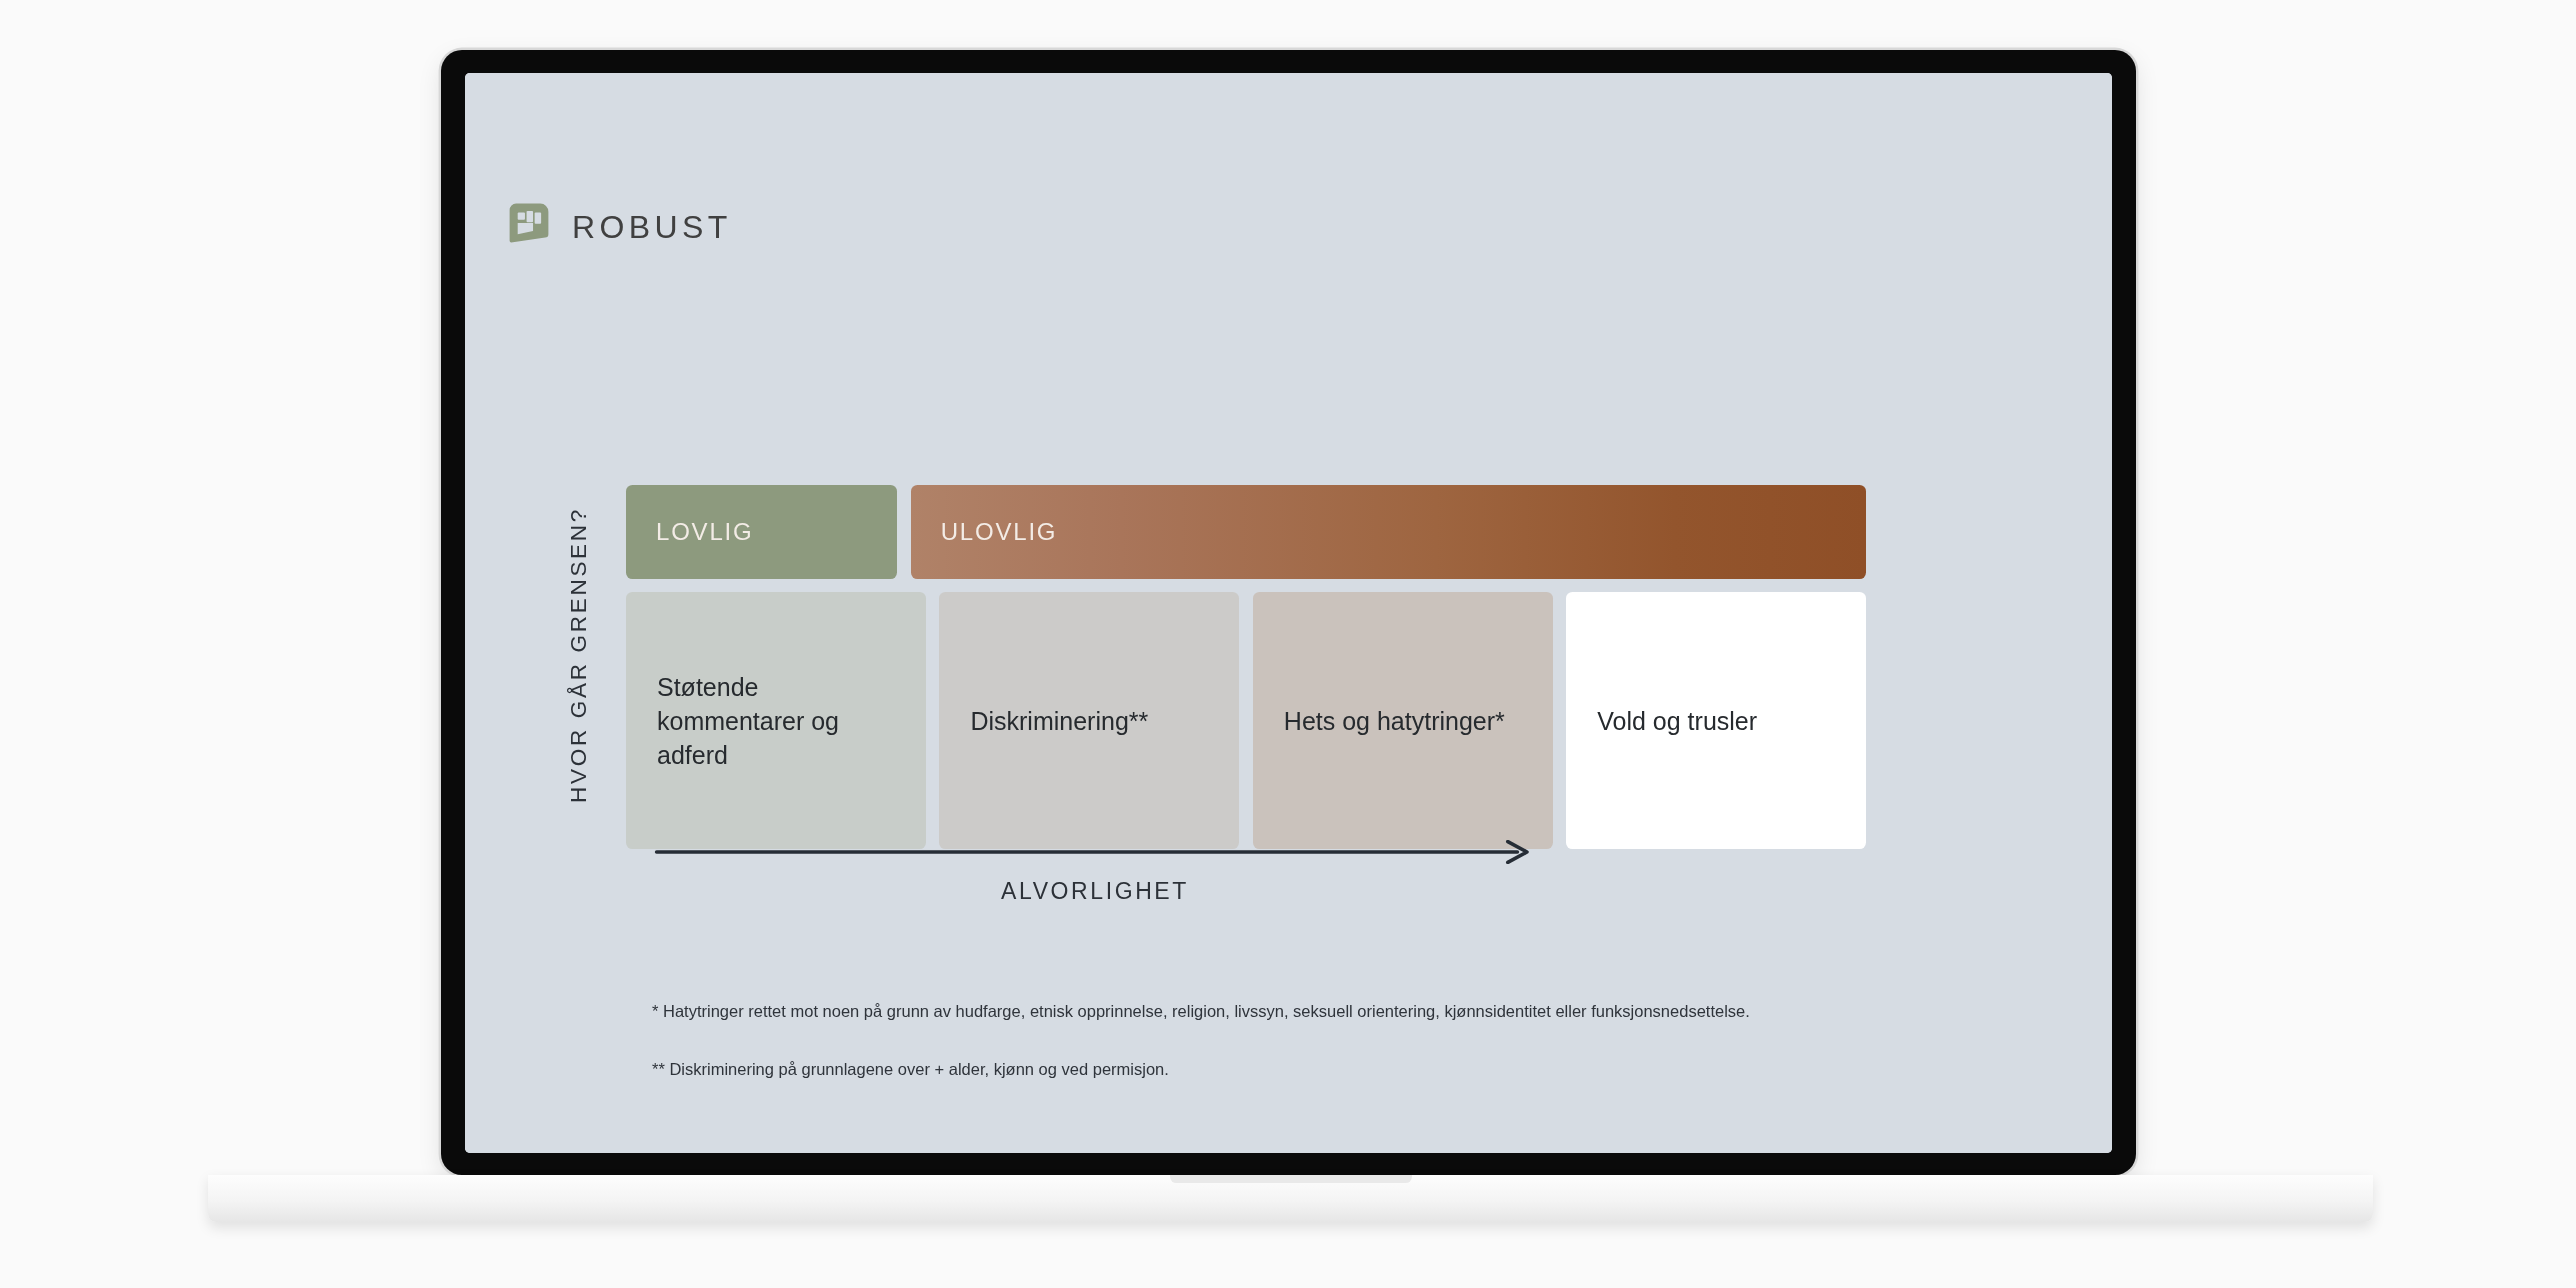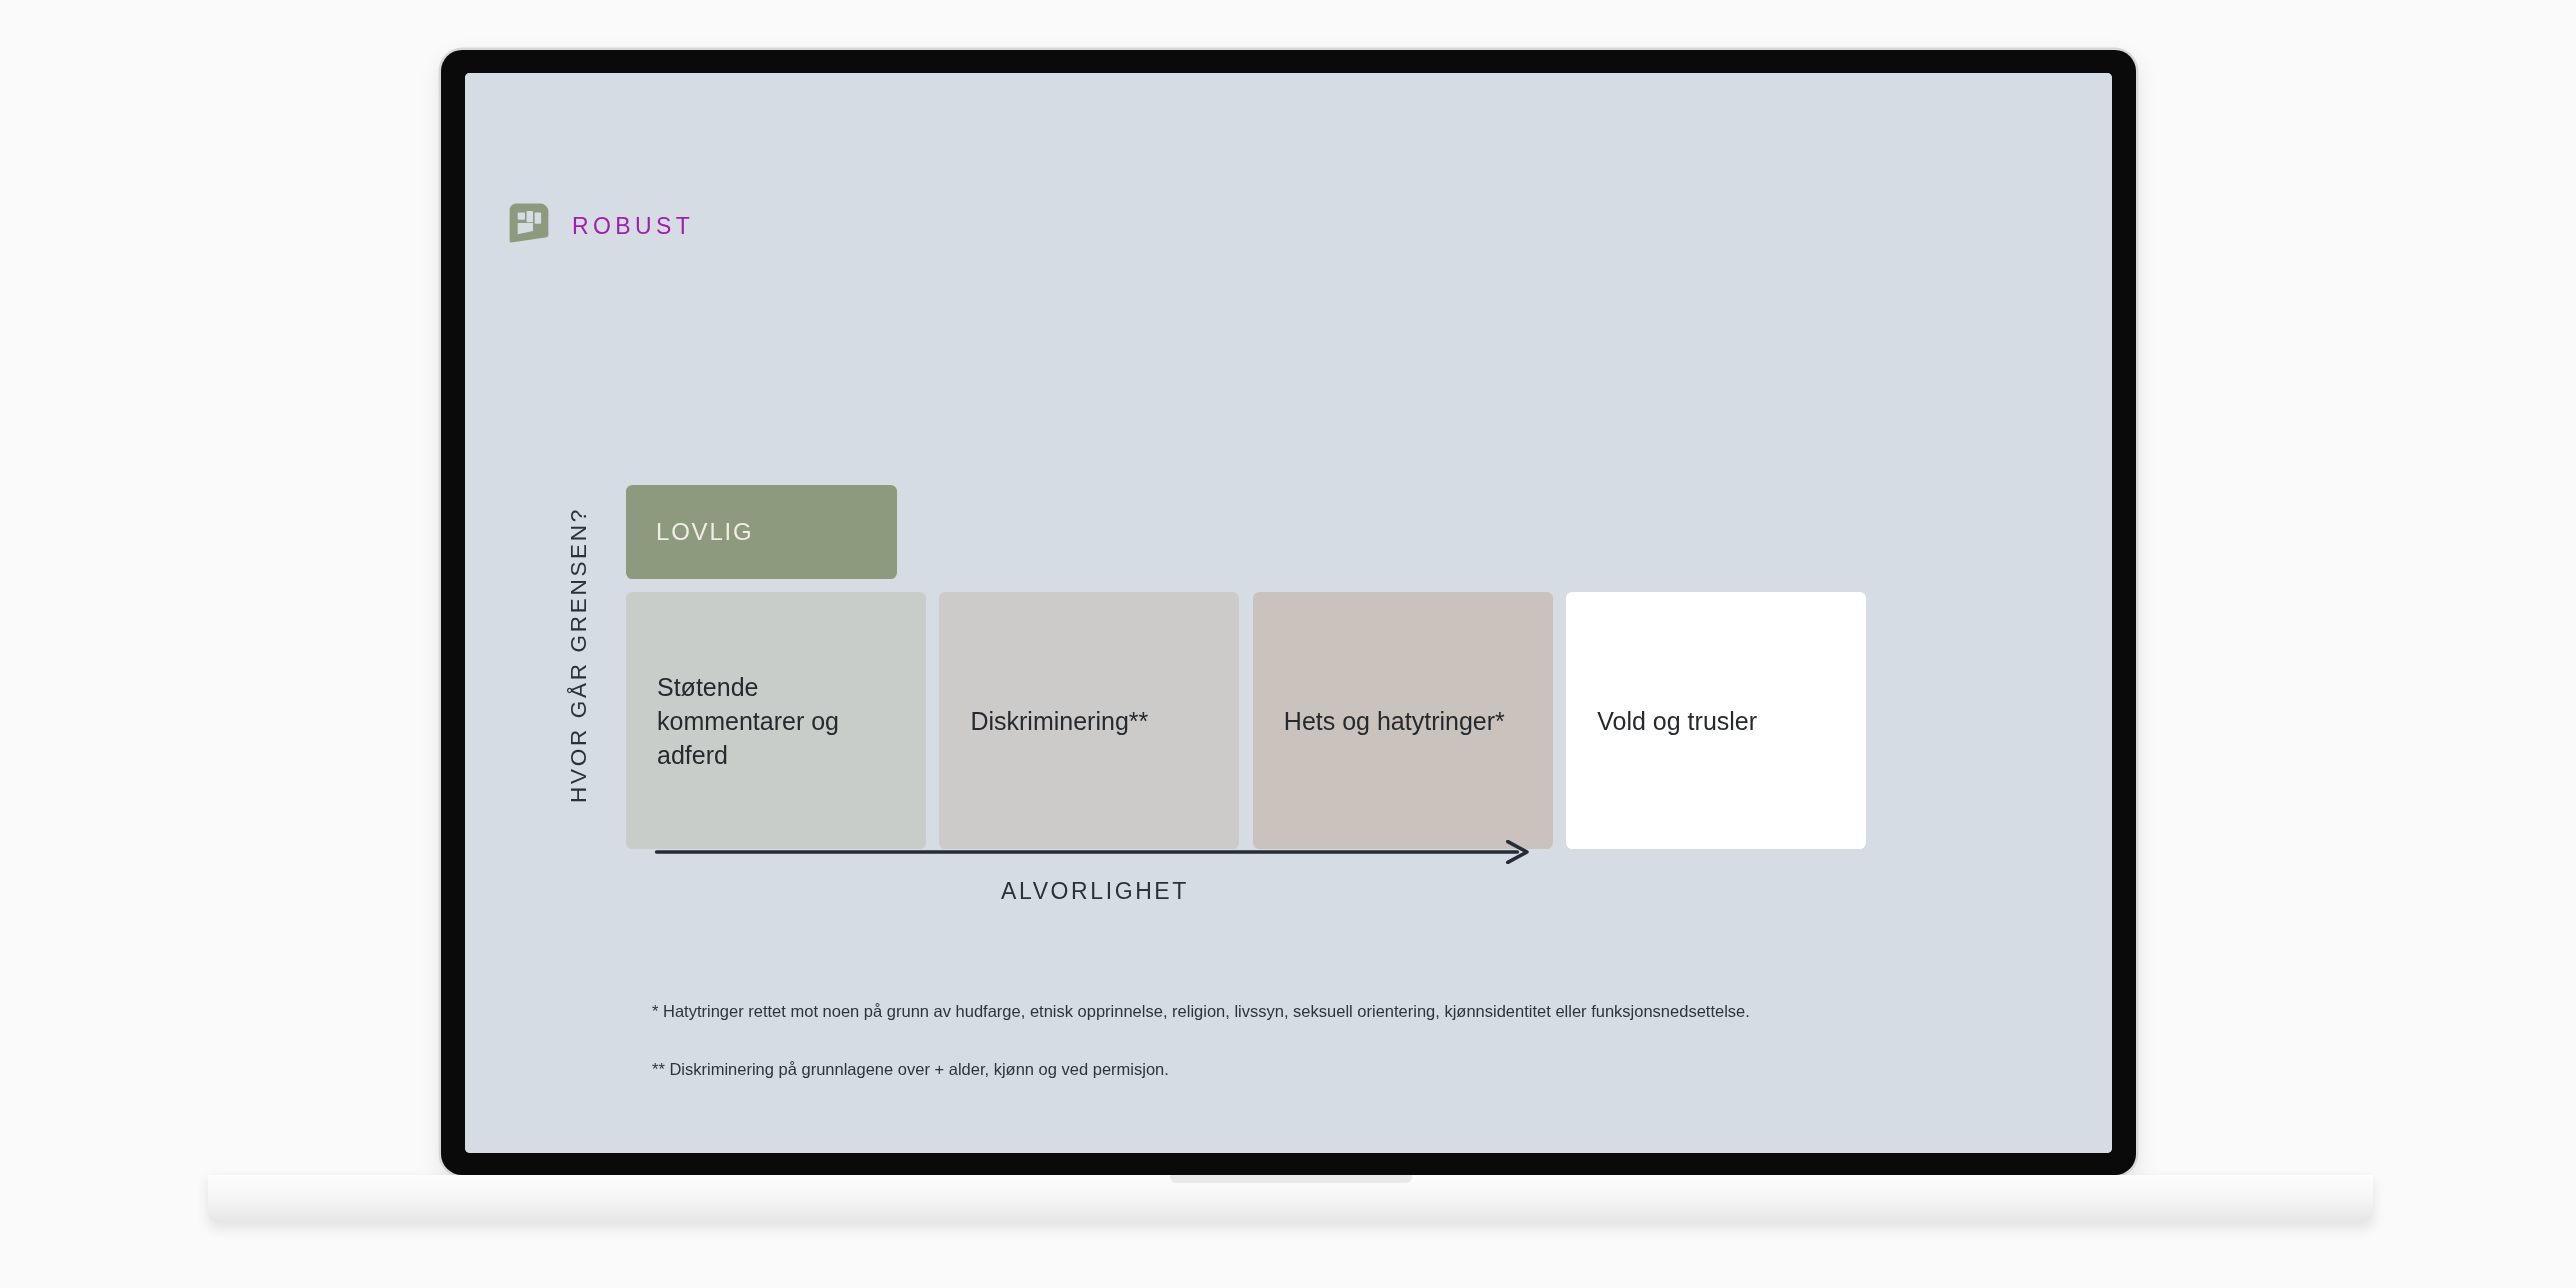--- a/index.html
+++ b/index.html
@@ -82,23 +82,23 @@
     display: flex;
     align-items: center;
     gap: 22px;
   }
   .brand-mark {
     width: 42px;
     height: 42px;
     flex: 0 0 42px;
   }
   .brand-word {
-    font-size: 23px;
+    font-size: 32px;
     letter-spacing: 4.4px;
-    color: #a21caf;
+    color: #404040;
     font-weight: 400;
     line-height: 1;
     margin-top: 8px;
   }
 
   
   .axis-vertical {
     position: absolute;
     left: 95px;
     top: 413px;
@@ -223,20 +223,23 @@
         <div class="axis-vertical">
           <span>HVOR GÅR GRENSEN?</span>
         </div>
 
         <div class="diagram">
 
           <div class="band-row">
             <div class="band band-lovlig" style="background:#8d9a7e;">
               <span class="band-label">LOVLIG</span>
             </div>
+            <div class="band band-ulovlig" style="background:linear-gradient(90deg,#b08268 0%,#a9755a 22%,#9e6540 55%,#93552d 80%,#8f4f27 100%);">
+              <span class="band-label">ULOVLIG</span>
+            </div>
           </div>
 
           <div class="card-row">
             <div class="card" style="background:#c8cdc9;">
               <span class="card-label">Støtende kommentarer og adferd</span>
             </div>
             <div class="card" style="background:#cccbc9;">
               <span class="card-label">Diskriminering**</span>
             </div>
             <div class="card" style="background:#cac2bc;">

